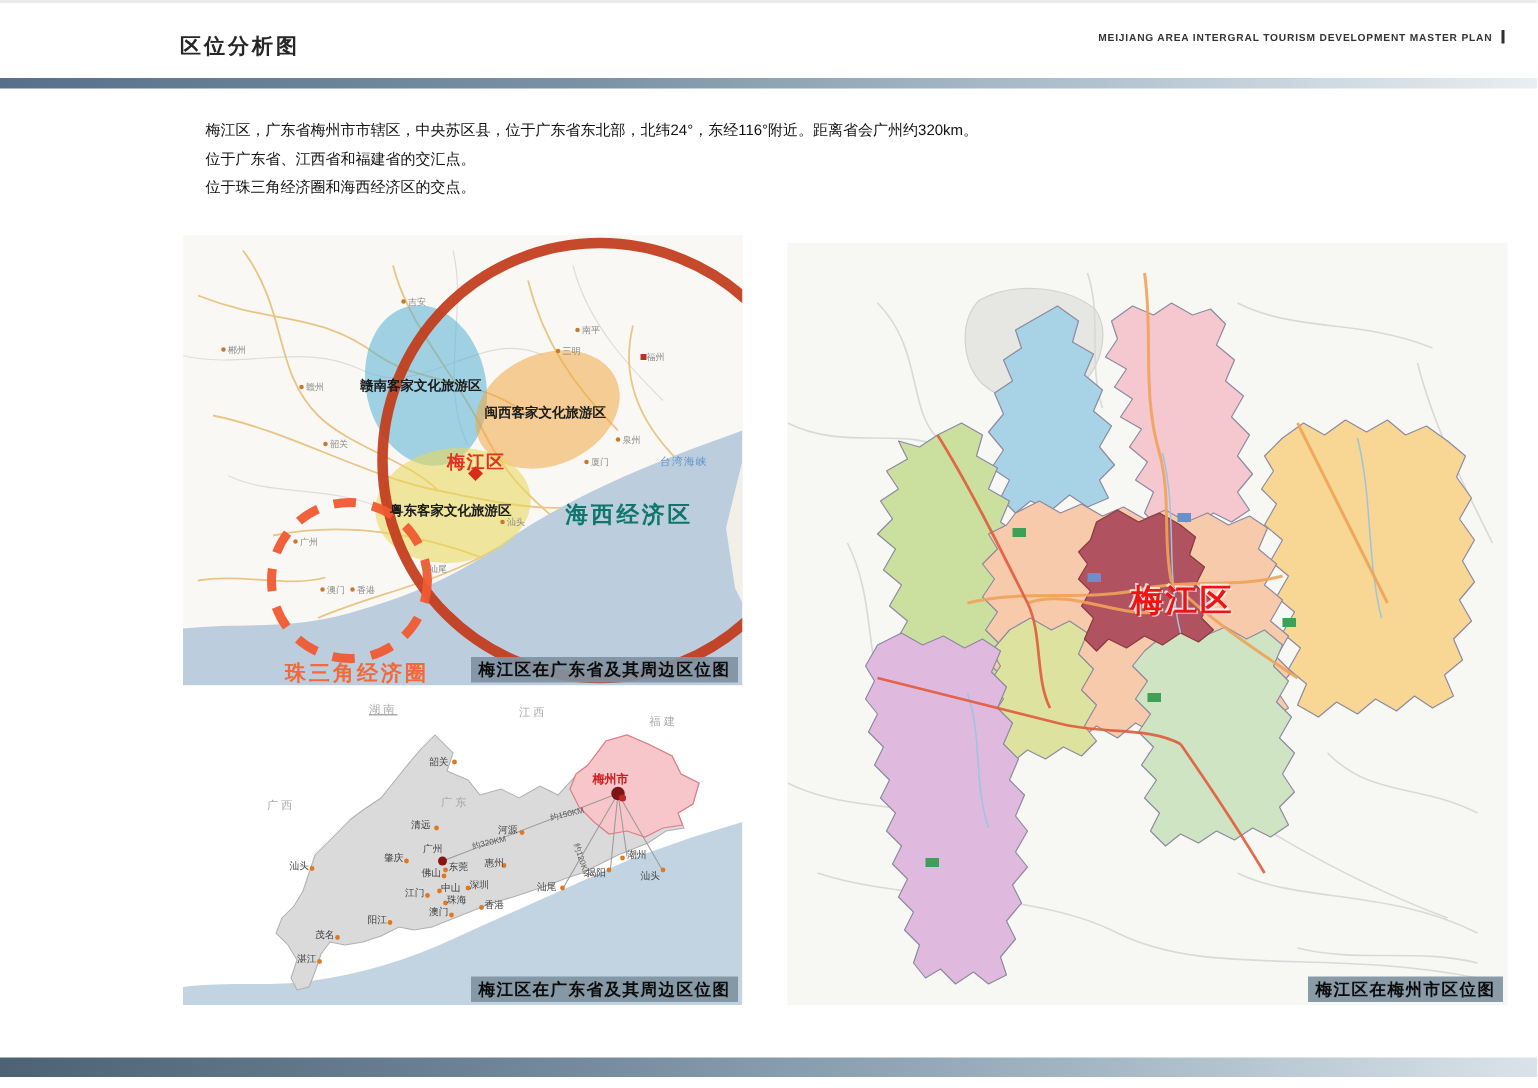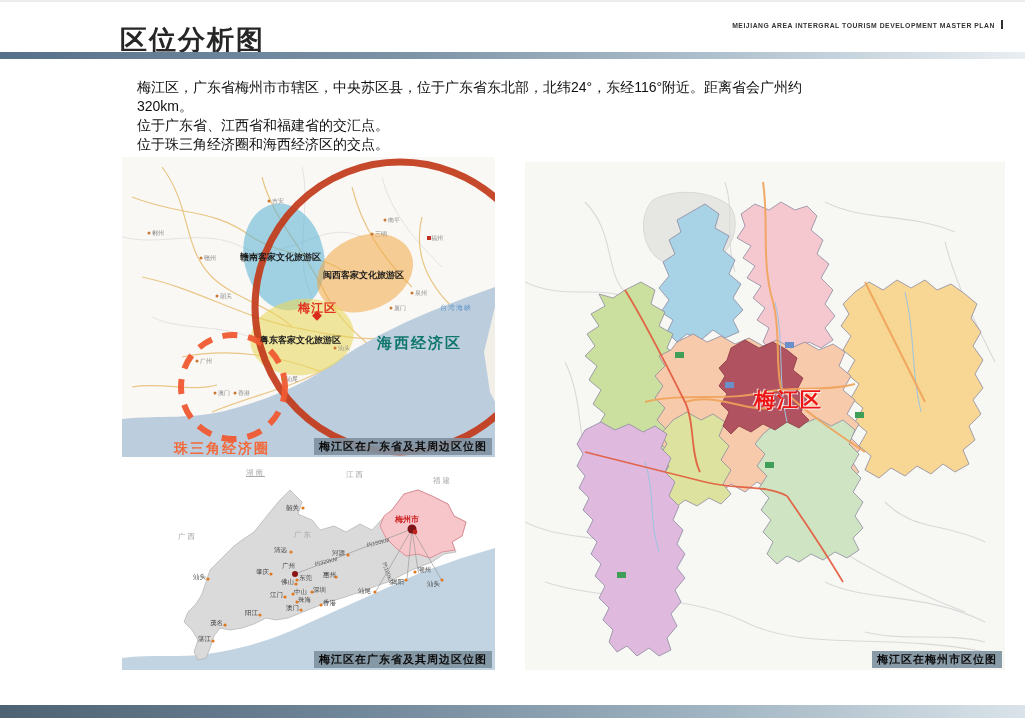--- a/index.html
+++ b/index.html
@@ -1,28 +1,28 @@
 <!DOCTYPE html>
 <html><head>
 <meta charset="utf-8">
 <style>
   html,body{margin:0;padding:0;background:#fff;}
   .slide{position:relative;width:1025px;height:725px;background:#fff;overflow:hidden;
          font-family:"Liberation Sans","DejaVu Sans",sans-serif;border-top:2px solid #ececec;}
   
-  .page-title{position:absolute;left:120px;top:20px;font-size:27px;font-weight:bold;color:#262626;letter-spacing:2px;}
+  .page-title{position:absolute;left:120px;top:20px;font-size:14px;font-weight:bold;color:#262626;letter-spacing:2px;}
   .header-right{position:absolute;right:22px;top:18px;text-align:right;border-right:2px solid #2f2f2f;padding-right:6px;}
   .header-right .cn{font-size:16px;font-weight:bold;color:#1f1f1f;letter-spacing:1px;}
   .header-right .en{font-size:6.8px;font-weight:bold;color:#333;letter-spacing:0.55px;margin-top:2px;}
   .header-bar{position:absolute;left:0;top:50px;width:100%;height:7px;
               background:linear-gradient(to right,#57708a,#7d94a7 40%,#b3c4d0 72%,#e9eef2);}
   .footer-bar{position:absolute;left:0;top:703px;width:100%;height:13px;
               background:linear-gradient(to right,#4d6272,#71879a 35%,#a1b5c2 70%,#dae3e9);}
   
-  .intro{position:absolute;left:137px;top:76px;width:720px;font-size:14px;color:#101010;line-height:19px;}
+  .intro{position:absolute;left:137px;top:76px;width:720px;font-size:10px;color:#101010;line-height:19px;}
   
   .map{position:absolute;overflow:hidden;}
   .map-a{left:122px;top:155px;width:373px;height:300px;background:#faf8f5;}
   .map-b{left:122px;top:460px;width:373px;height:208px;background:#ffffff;}
   .map-c{left:525px;top:160px;width:480px;height:508px;background:#f7f7f4;}
   .map svg{position:absolute;left:0;top:0;}
   .lbl{position:absolute;white-space:nowrap;}
   .caption{position:absolute;right:3px;bottom:2px;background:rgba(128,146,161,0.92);
            color:#0c0c0c;font-weight:bold;font-size:11px;padding:1px 5px;letter-spacing:1px;}
   .zone-lbl{font-size:9px;font-weight:bold;color:#1b1b1b;text-align:center;}
@@ -112,21 +112,21 @@
     <span class="lbl city-a" style="left:78px;top:200px;">广州</span>
     <span class="lbl city-a" style="left:96px;top:232px;">澳门</span>
     <span class="lbl city-a" style="left:116px;top:232px;">香港</span>
     <span class="lbl city-a" style="left:164px;top:218px;">汕尾</span>
     <span class="lbl city-a" style="left:216px;top:187px;">汕头</span>
     <span class="lbl zone-lbl" style="left:118px;top:94px;">赣南客家文化旅游区</span>
     <span class="lbl zone-lbl" style="left:201px;top:112px;">闽西客家文化旅游区</span>
     <span class="lbl zone-lbl" style="left:138px;top:177px;">粤东客家文化旅游区</span>
     <span class="lbl red-a" style="left:176px;top:143px;">梅江区</span>
     <span class="lbl haixi" style="left:255px;top:177px;">海西经济区</span>
-    <span class="lbl delta" style="left:52px;top:283px;">珠三角经济圈</span>
+    <span class="lbl delta" style="left:68px;top:283px;">珠三角经济圈</span>
     <span class="lbl strait" style="left:318px;top:146px;">台湾海峡</span>
     <div class="caption">梅江区在广东省及其周边区位图</div>
   </div>
 
   <div class="map map-b">
     <svg width="373" height="208" viewBox="0 0 373 208">
       <rect width="373" height="208" fill="#ffffff"></rect>
       <path d="M0,196 C30,192 60,196 85,192 C120,187 150,178 180,164 C220,146 260,128 300,110 L340,96 L373,86 L373,208 L0,208 Z" fill="#c2d4e2"></path>
       <path d="M168,28 L180,40 L176,52 L190,58 L198,68 L212,64 L224,70 L238,62 L250,68 L262,55 L270,48 L282,32 L296,28 L310,34 L326,42 L332,54 L344,60 L340,74 L330,80 L334,90 L322,92 L310,100 L300,104 L290,108 L278,114 L266,120 L254,124 L244,128 L232,132 L220,136 L206,140 L196,144 L186,148 L176,152 L166,156 L154,158 L144,156 L132,162 L120,166 L108,168 L98,166 L92,174 L88,186 L84,196 L76,198 L72,190 L76,178 L70,168 L62,160 L66,150 L74,142 L80,132 L84,120 L88,108 L96,100 L104,92 L112,84 L120,78 L132,70 L140,60 L148,50 L158,38 Z" fill="#dadada" stroke="#b0b0b0" stroke-width="0.7"></path>
       <path d="M270,48 L282,32 L296,28 L310,34 L326,42 L332,54 L344,60 L340,74 L330,80 L333,88 L320,90 L308,96 L296,92 L284,94 L274,86 L264,76 L258,64 L262,54 Z" fill="#f7c6ca" stroke="#dd7e86" stroke-width="0.8"></path>

